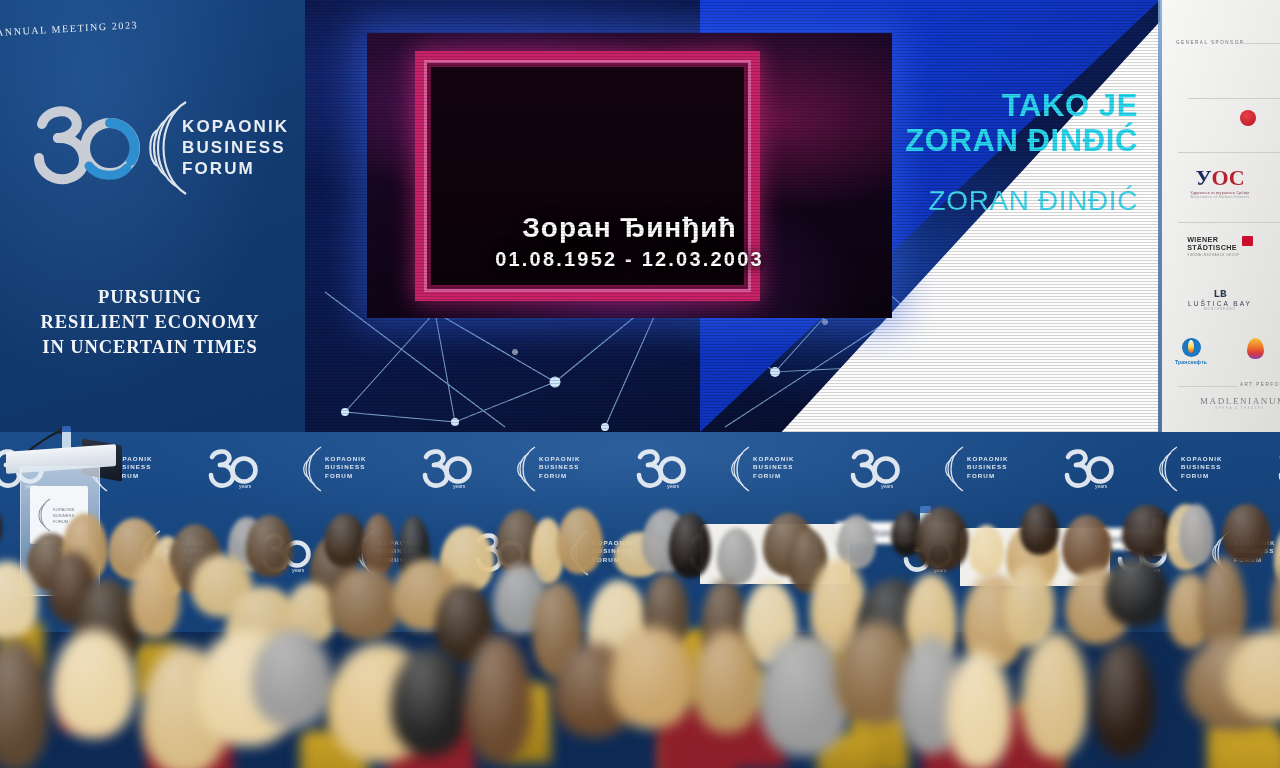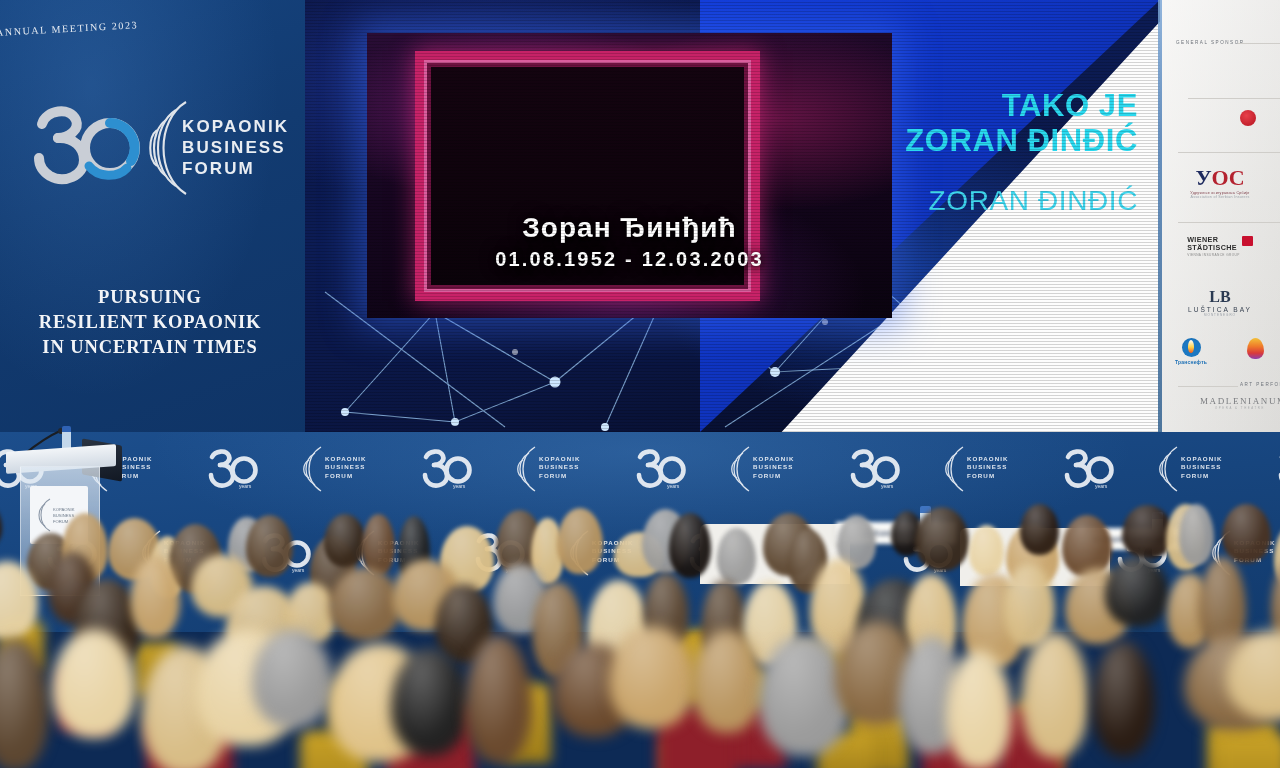--- a/index.html
+++ b/index.html
@@ -79,21 +79,21 @@
   .sp-rule{position:absolute;height:1px;background:#cfcdc9;}
   .sp-item{position:absolute;text-align:center;width:120px;}
   .uoc-y{font-family:"Liberation Serif",serif;font-size:22px;font-weight:700;color:#1d2a5e;}
   .uoc-o{color:#b4222f;}
   .uoc-sub{font-size:3.6px;color:#7d3a46;letter-spacing:.3px;white-space:nowrap;}
   .ws-box{display:inline-block;text-align:left;}
   .ws-t{font-size:7.2px;font-weight:700;color:#2b2b2b;letter-spacing:.4px;line-height:8.4px;}
   .ws-sub{font-size:3.2px;color:#8a8a8a;letter-spacing:.4px;}
   .ws-mark{display:inline-block;width:11px;height:10px;background:#c8102e;
     vertical-align:top;margin-left:2px;border-radius:1px;}
-  .lb-mark{font-family:Liberation Serif, serif;font-size:16px;color:#2b3a52;font-weight:700;}
+  .lb-mark{font-family:Liberation Mono, monospace;font-size:11px;color:#2b3a52;font-weight:700;}
   .lb-t{font-size:6.6px;letter-spacing:2px;color:#3a4453;}
   .lb-sub{font-size:3px;letter-spacing:1px;color:#9aa0a8;}
   .tn-circ{width:19px;height:19px;border-radius:50%;margin:0 auto;
     background:radial-gradient(circle at 50% 55%,#1b78c2 0 58%,#0e5c9e 100%);
     position:relative;}
   .tn-circ:after{content:"";position:absolute;left:50%;top:2px;transform:translateX(-50%);
     width:6px;height:13px;border-radius:50% 50% 45% 45%;
     background:linear-gradient(180deg,#fff,#ffd24a 55%,#f05a22);}
   .tn-t{font-size:5px;color:#1b6fb5;font-weight:700;letter-spacing:.2px;margin-top:2px;}
   .flame{width:17px;height:21px;margin:0 auto;
@@ -174,21 +174,21 @@
     </svg>
     <div class="kbf-words">
       <div>KOPAONIK</div>
       <div>BUSINESS</div>
       <div>FORUM</div>
     </div>
   </div>
 
   <div class="tagline">
     <div>PURSUING</div>
-    <div>RESILIENT KOPAONIK</div>
+    <div>RESILIENT ECONOMY</div>
     <div>IN UNCERTAIN TIMES</div>
   </div>
 
   <div class="screen">
     <div class="screen-bg"></div>
 
     <svg class="net-svg" viewBox="0 0 855 180">
       <g stroke="#9ecdf7" stroke-width="1.1" opacity=".75" fill="none">
         <path d="M40 160 L130 60 L250 130 L150 170 L40 160 Z"></path>
         <path d="M130 60 L150 170"></path>

